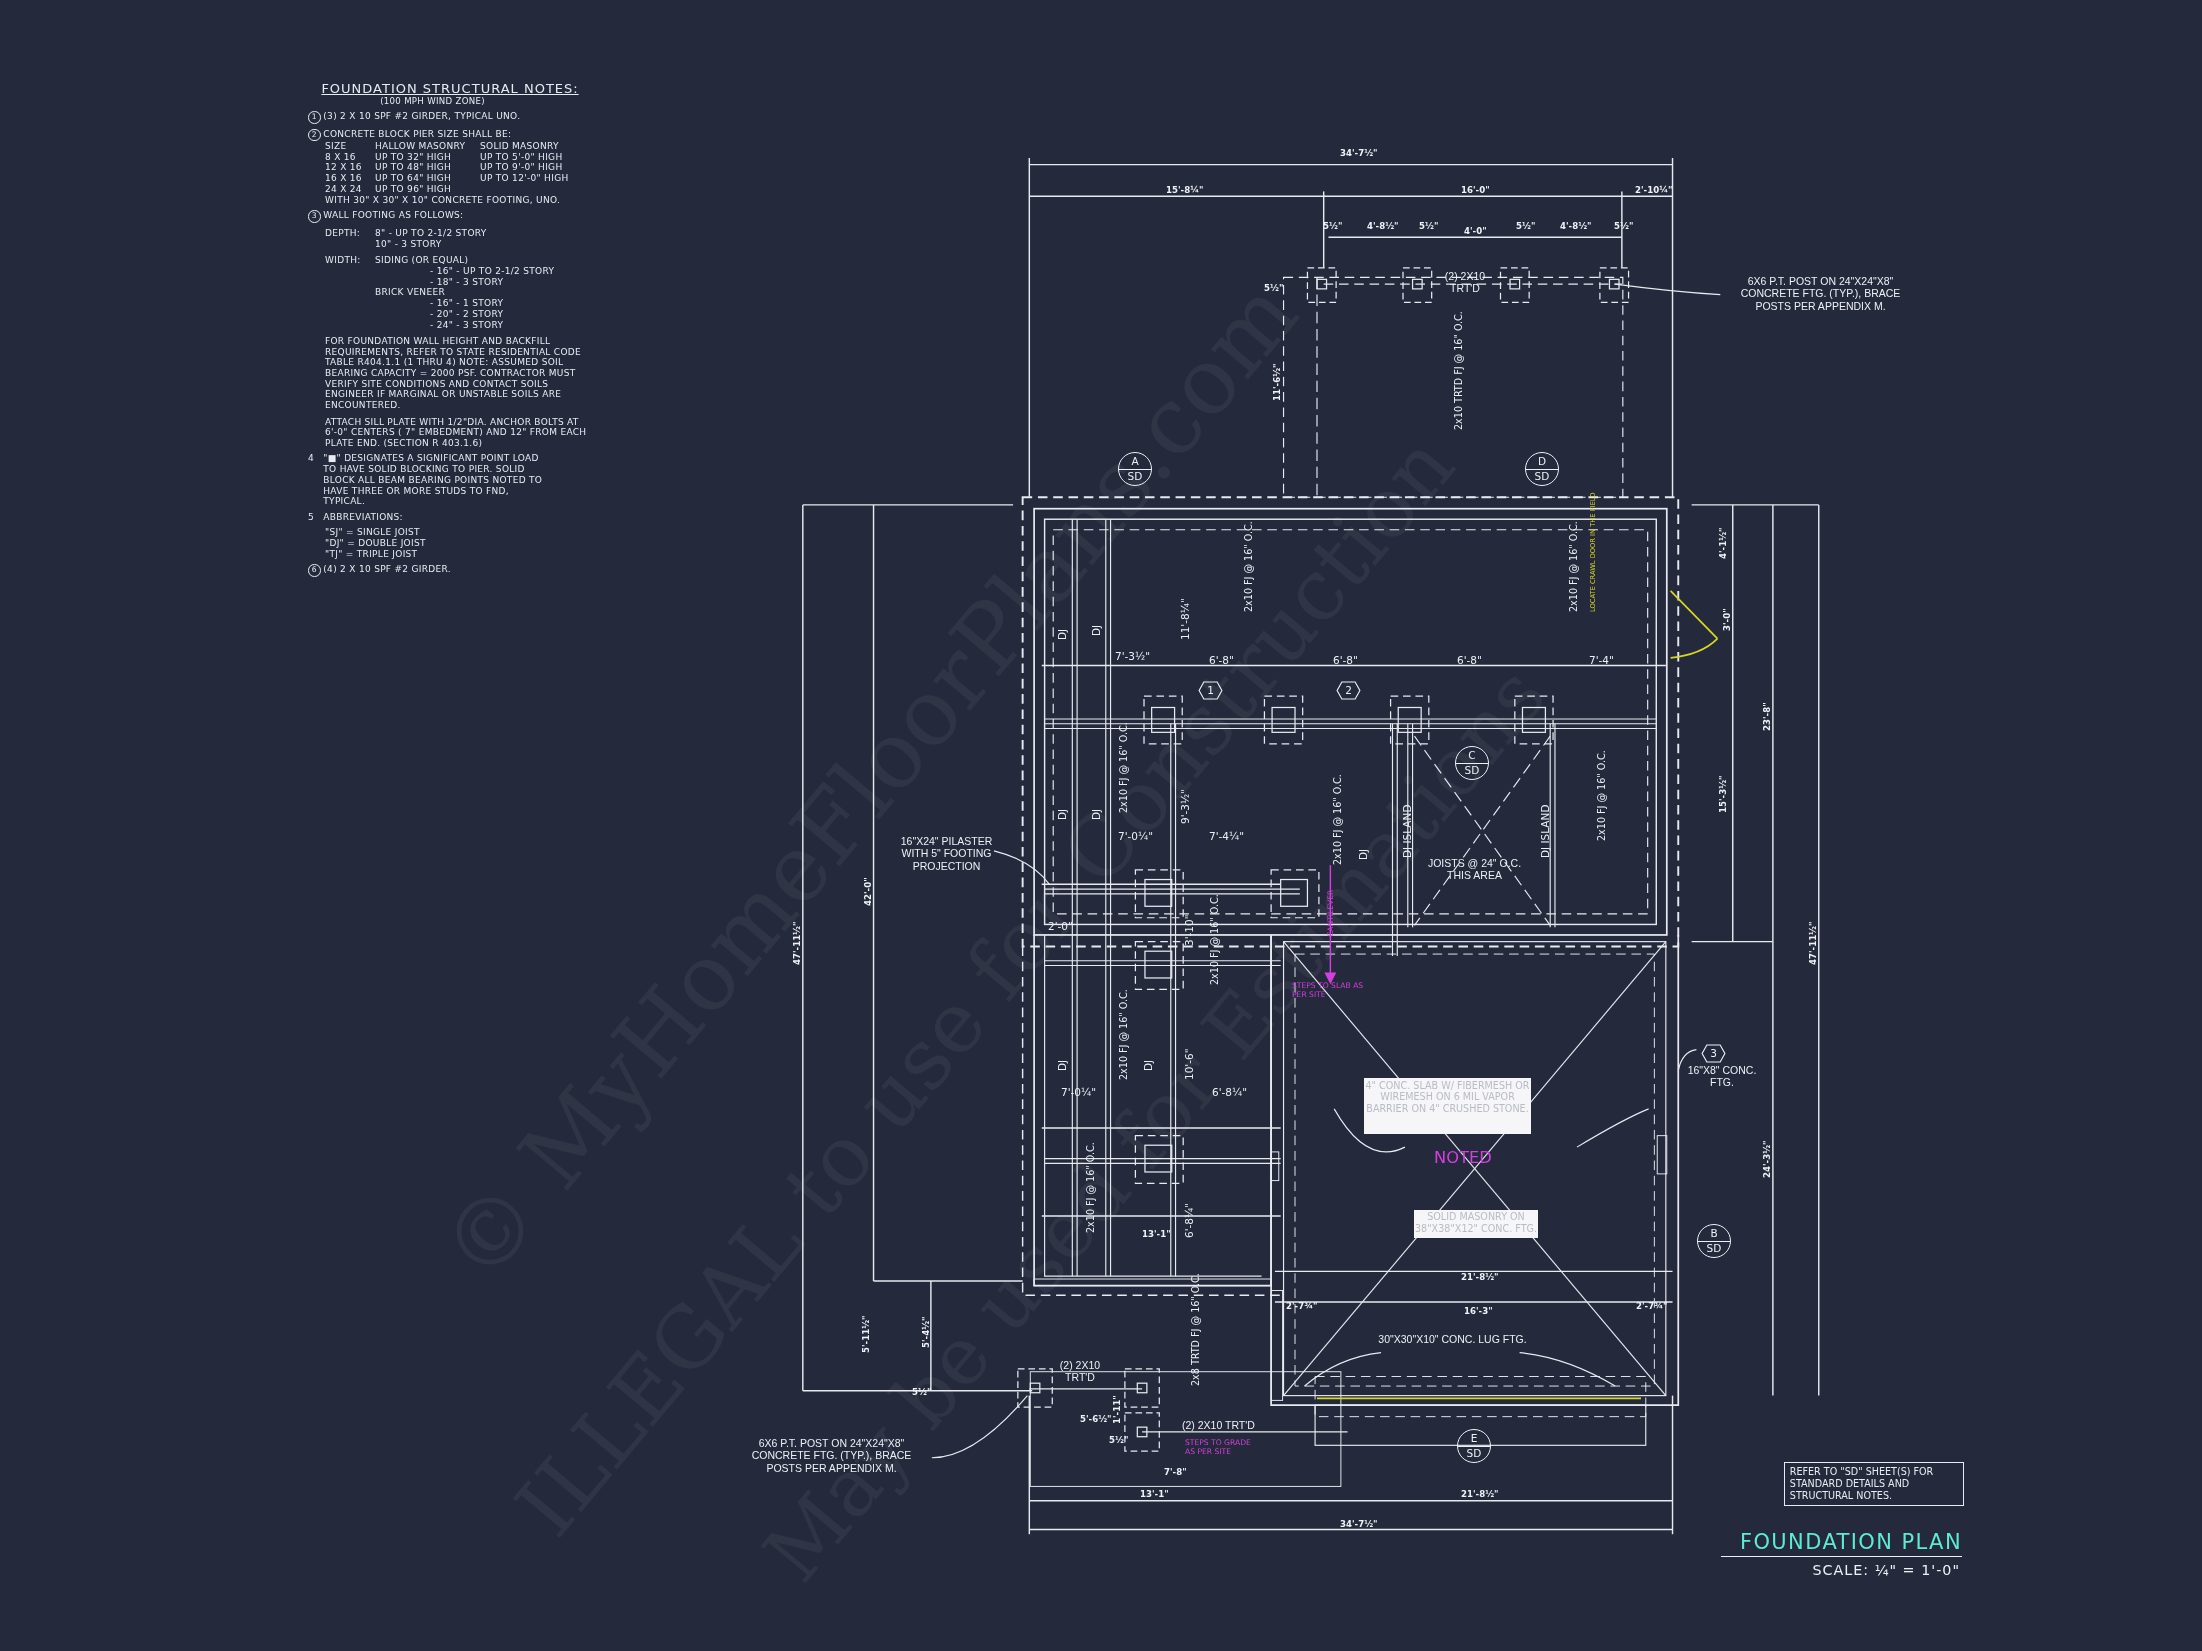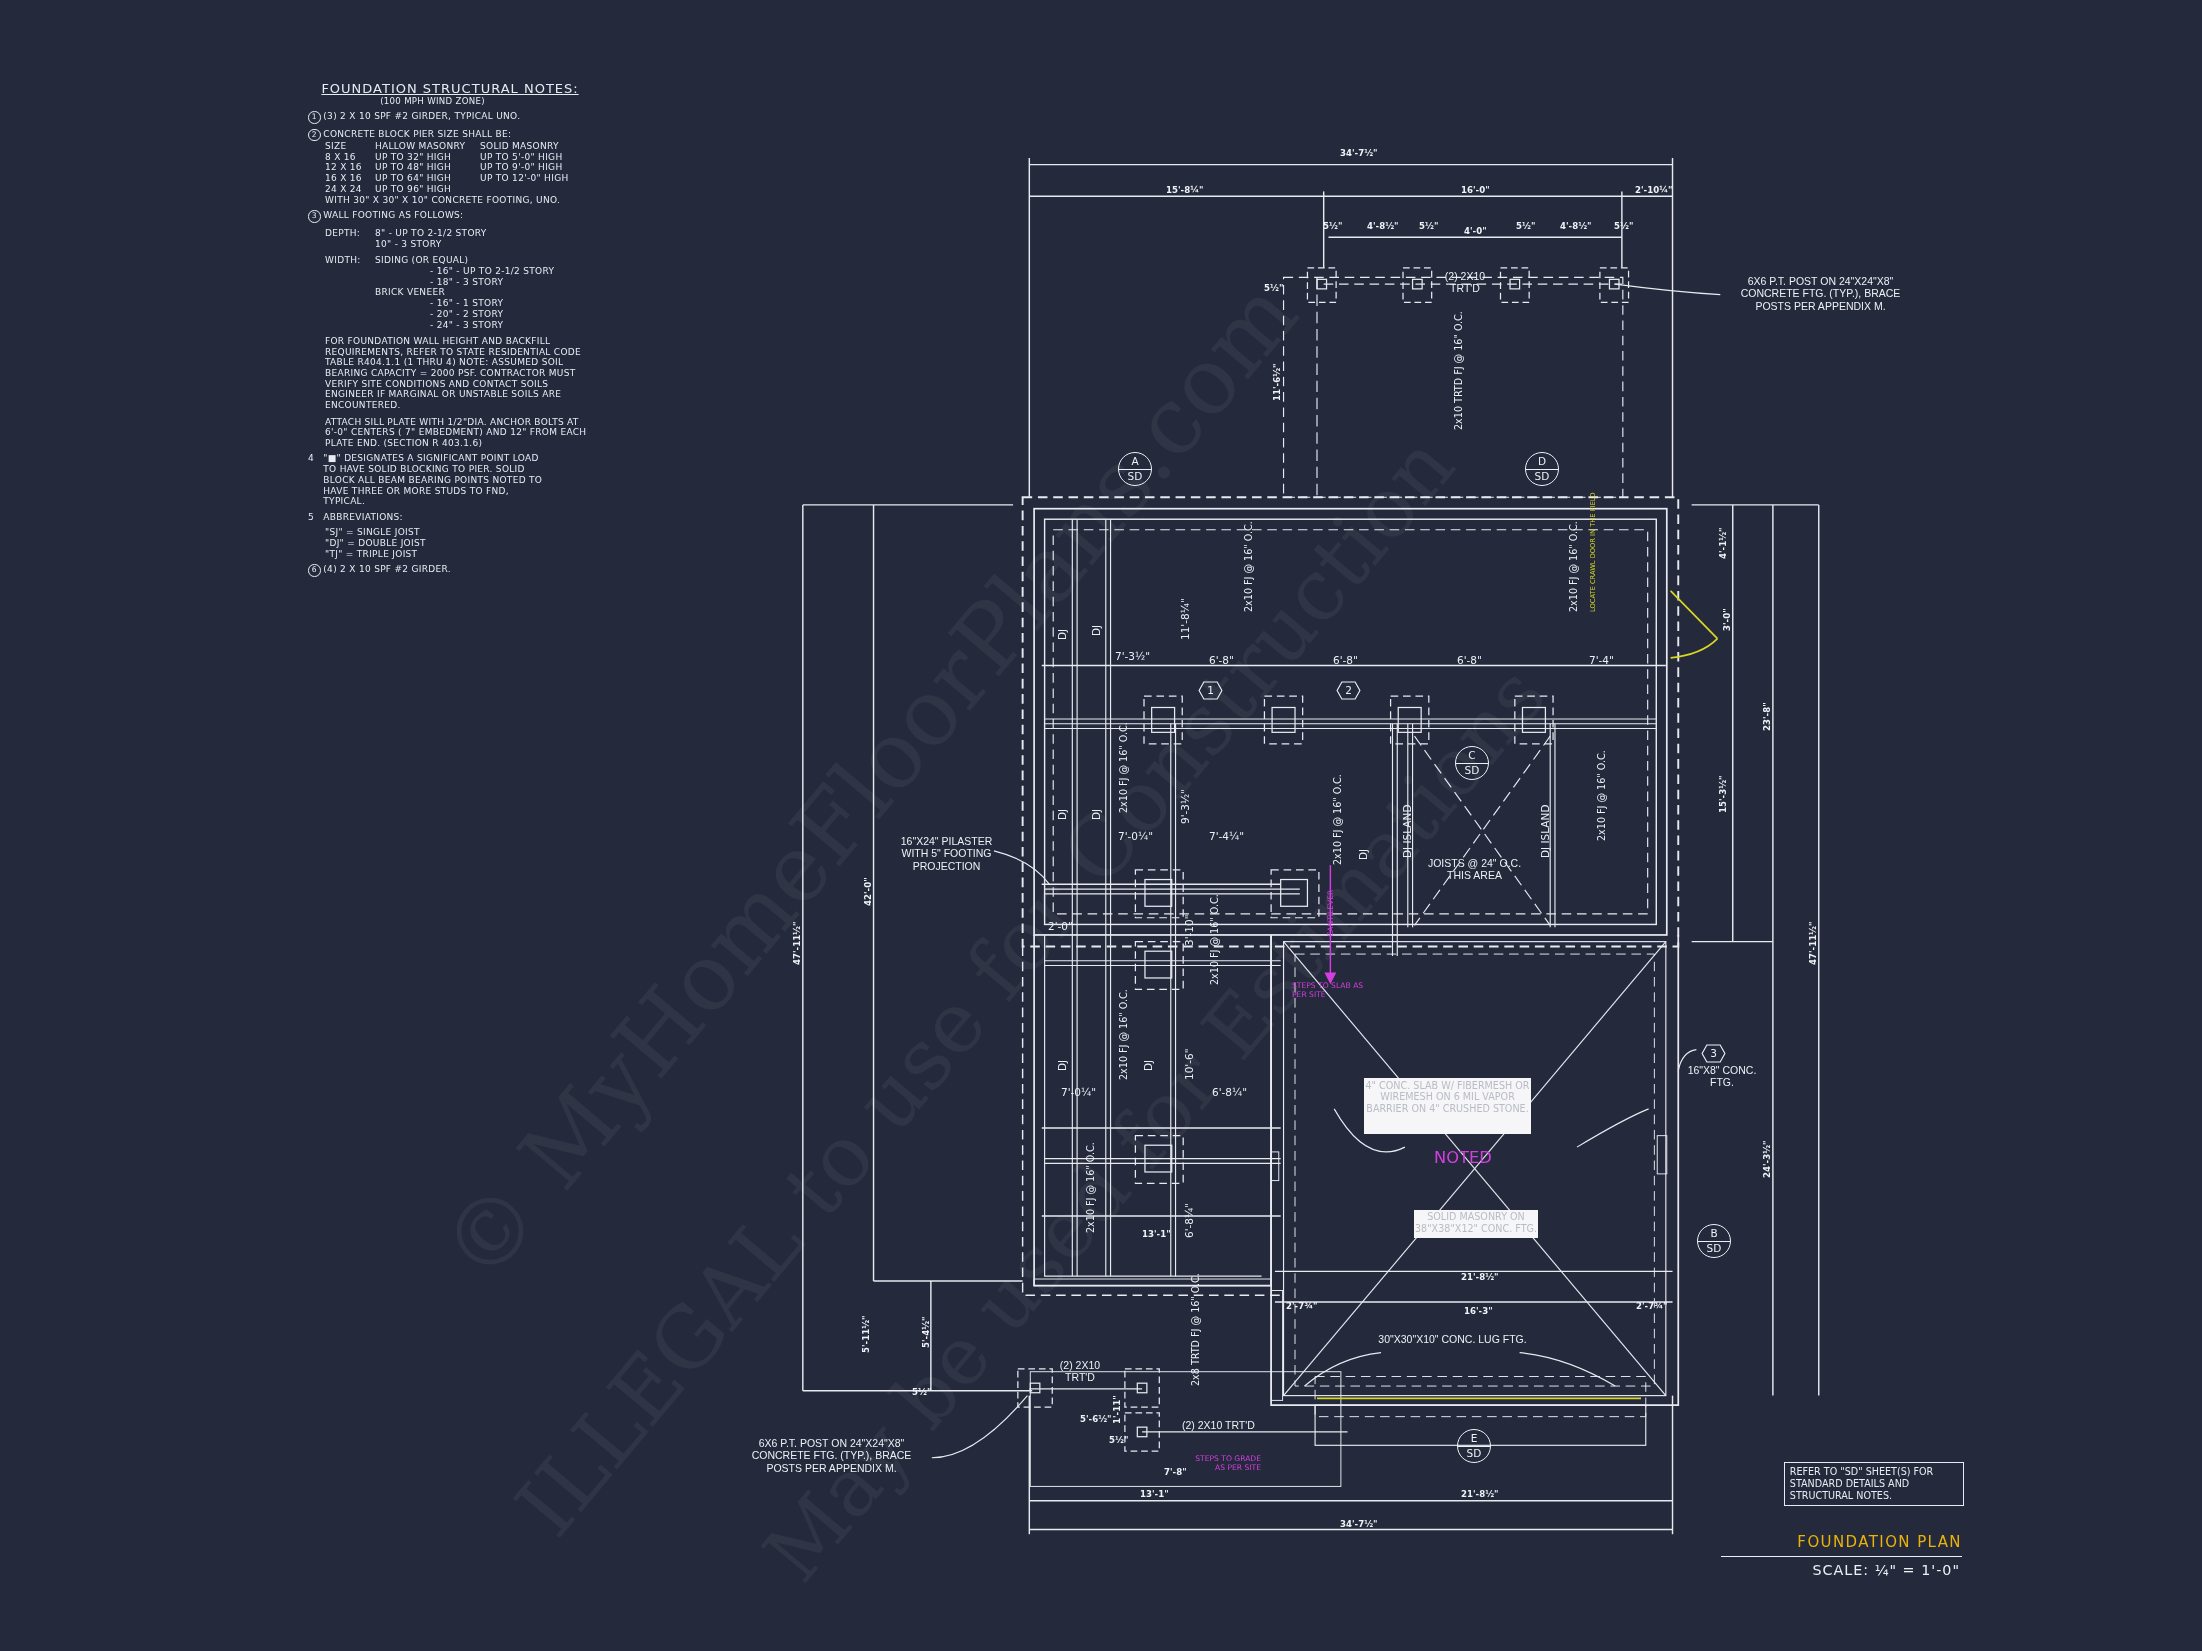--- a/index.html
+++ b/index.html
@@ -15,21 +15,21 @@
   .notes .indent{margin-left:17px;}
   .notes .indent2{margin-left:67px;}
   .notes .indent3{margin-left:122px;}
   .notes p{margin:5.7px 0 0 17px;}
   svg.plan{position:absolute;left:0;top:0;}
   .lbl{position:absolute;font-family:"DejaVu Sans",sans-serif;color:#eef0f5;font-size:10.5px;white-space:nowrap;line-height:12.4px;}
   .callout{position:absolute;font-family:Liberation Sans, sans-serif;color:#eef0f5;font-size:10.5px;line-height:12.4px;text-align:center;text-transform:uppercase;white-space:nowrap;}
   .mag{color:#d43fe0;}
   .whitebox{position:absolute;background:#f6f6f8;color:#b9bcc5;font-size:9.6px;line-height:11.5px;text-align:center;text-transform:uppercase;}
   .refbox{position:absolute;left:1784px;top:1462px;width:168px;border:1.4px solid #e9ebf2;padding:2.9px 4.8px;font-size:9.6px;line-height:12px;color:#e9ebf2;text-transform:uppercase;}
-  .ptitle{position:absolute;left:1721px;top:1529px;width:241px;font-size:15px;letter-spacing:1.4px;color:#eab308;border-bottom:1.4px solid #eef0f5;text-align:right;line-height:27px;}
+  .ptitle{position:absolute;left:1721px;top:1529px;width:241px;font-size:21px;letter-spacing:1.4px;color:#5eead4;border-bottom:1.4px solid #eef0f5;text-align:right;line-height:27px;}
   .pscale{position:absolute;left:1797px;top:1562px;width:163px;text-align:right;font-size:14.3px;letter-spacing:1px;color:#eef0f5;}
   .bubble{position:absolute;width:34px;height:34px;border:1.4px solid #eef0f5;border-radius:50%;font-size:10.5px;text-align:center;color:#eef0f5;box-sizing:border-box;}
   .bubble .t{position:absolute;top:1.9px;left:0;width:100%;line-height:12.4px;}
   .bubble .b{position:absolute;top:16.3px;left:0;width:100%;line-height:12.4px;border-top:1.4px solid #eef0f5;}
   .hex{position:absolute;width:25px;height:19px;font-size:10.5px;line-height:19px;text-align:center;color:#eef0f5;}
   .hex svg{position:absolute;left:0;top:0;}
   .watermark{position:absolute;font-family:"DejaVu Serif",serif;color:rgba(255,255,255,0.055);white-space:nowrap;transform-origin:left top;pointer-events:none;}
   .dim{font-size:8.6px;font-weight:bold;color:#f0f2f7;}
 </style>
 </head>
@@ -318,21 +318,21 @@
   <div class="callout" style="left:1422px;top:857px;width:105px;white-space:normal;">JOISTS @ 24" O.C. THIS AREA</div>
   <div class="callout" style="left:1684px;top:1064px;width:76px;white-space:normal;">16"x8" CONC. FTG.</div>
   <div class="callout" style="left:1376px;top:1333px;width:153px;white-space:normal;">30"x30"x10" CONC. LUG FTG.</div>
   <div class="callout" style="left:1441px;top:270px;width:48px;white-space:normal;">(2) 2x10 TRT'D</div>
   <div class="callout" style="left:1056px;top:1359px;width:48px;white-space:normal;">(2) 2x10 TRT'D</div>
   <div class="callout" style="left:1182px;top:1419px;">(2) 2x10 TRT'D</div>
 
   <div class="lbl" style="left:1587px;top:612px;color:#d8d820;font-size:6.7px;transform:rotate(-90deg);transform-origin:left top;">LOCATE CRAWL DOOR IN THE FIELD</div>
   <div class="lbl mag" style="left:1325px;top:937px;font-size:7.6px;transform:rotate(-90deg);transform-origin:left top;">CANTILEVER</div>
   <div class="lbl mag" style="left:1292px;top:982px;font-size:7.6px;width:76px;white-space:normal;line-height:8.6px;">STEPS TO SLAB AS PER SITE</div>
-  <div class="lbl mag" style="left:1185px;top:1439px;font-size:7.6px;width:76px;white-space:normal;line-height:8.6px;text-align:right;margin-top:16px;">STEPS TO GRADE AS PER SITE</div>
+  <div class="lbl mag" style="left:1185px;top:1439px;font-size:7.6px;width:76px;white-space:normal;line-height:8.6px;text-align:left;">STEPS TO GRADE AS PER SITE</div>
 
   <div class="whitebox" style="left:1364px;top:1078px;width:167px;height:54px;padding-top:1.9px;">4" CONC. SLAB w/ FIBERMESH OR WIREMESH ON 6 MIL VAPOR BARRIER ON 4" CRUSHED STONE.</div>
   <div class="whitebox" style="left:1414px;top:1210px;width:124px;height:27px;padding-top:1px;">SOLID MASONRY ON 38"x38"x12" CONC. FTG.</div>
   <div class="lbl mag" style="left:1434px;top:1152px;font-size:16.3px;">NOTED</div>
 
   <div class="lbl" style="left:1243px;top:612px;transform:rotate(-90deg);transform-origin:left top;font-size:9.6px;"><span>2x10 FJ</span> <span>@ 16" O.C.</span></div>
   <div class="lbl" style="left:1568px;top:612px;transform:rotate(-90deg);transform-origin:left top;font-size:9.6px;"><span>2x10 FJ</span> <span>@ 16" O.C.</span></div>
   <div class="lbl" style="left:1118px;top:813px;transform:rotate(-90deg);transform-origin:left top;font-size:9.6px;"><span>2x10 FJ</span> <span>@ 16" O.C.</span></div>
   <div class="lbl" style="left:1332px;top:865px;transform:rotate(-90deg);transform-origin:left top;font-size:9.6px;"><span>2x10 FJ</span> <span>@ 16" O.C.</span></div>
   <div class="lbl" style="left:1596px;top:841px;transform:rotate(-90deg);transform-origin:left top;font-size:9.6px;"><span>2x10 FJ</span> <span>@ 16" O.C.</span></div>

